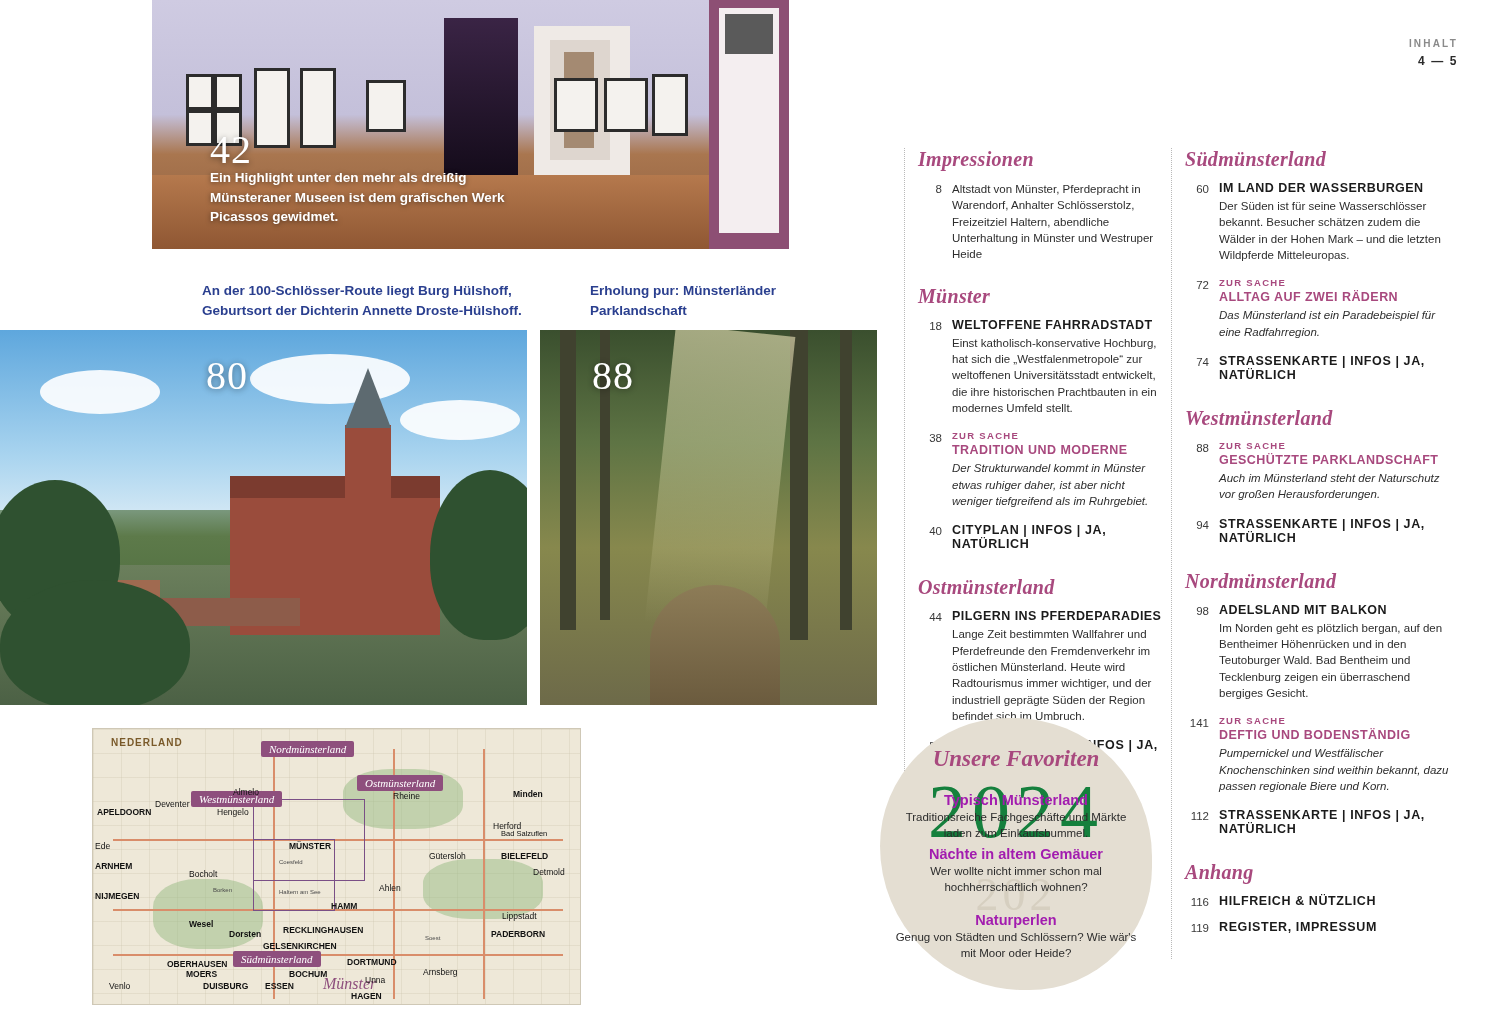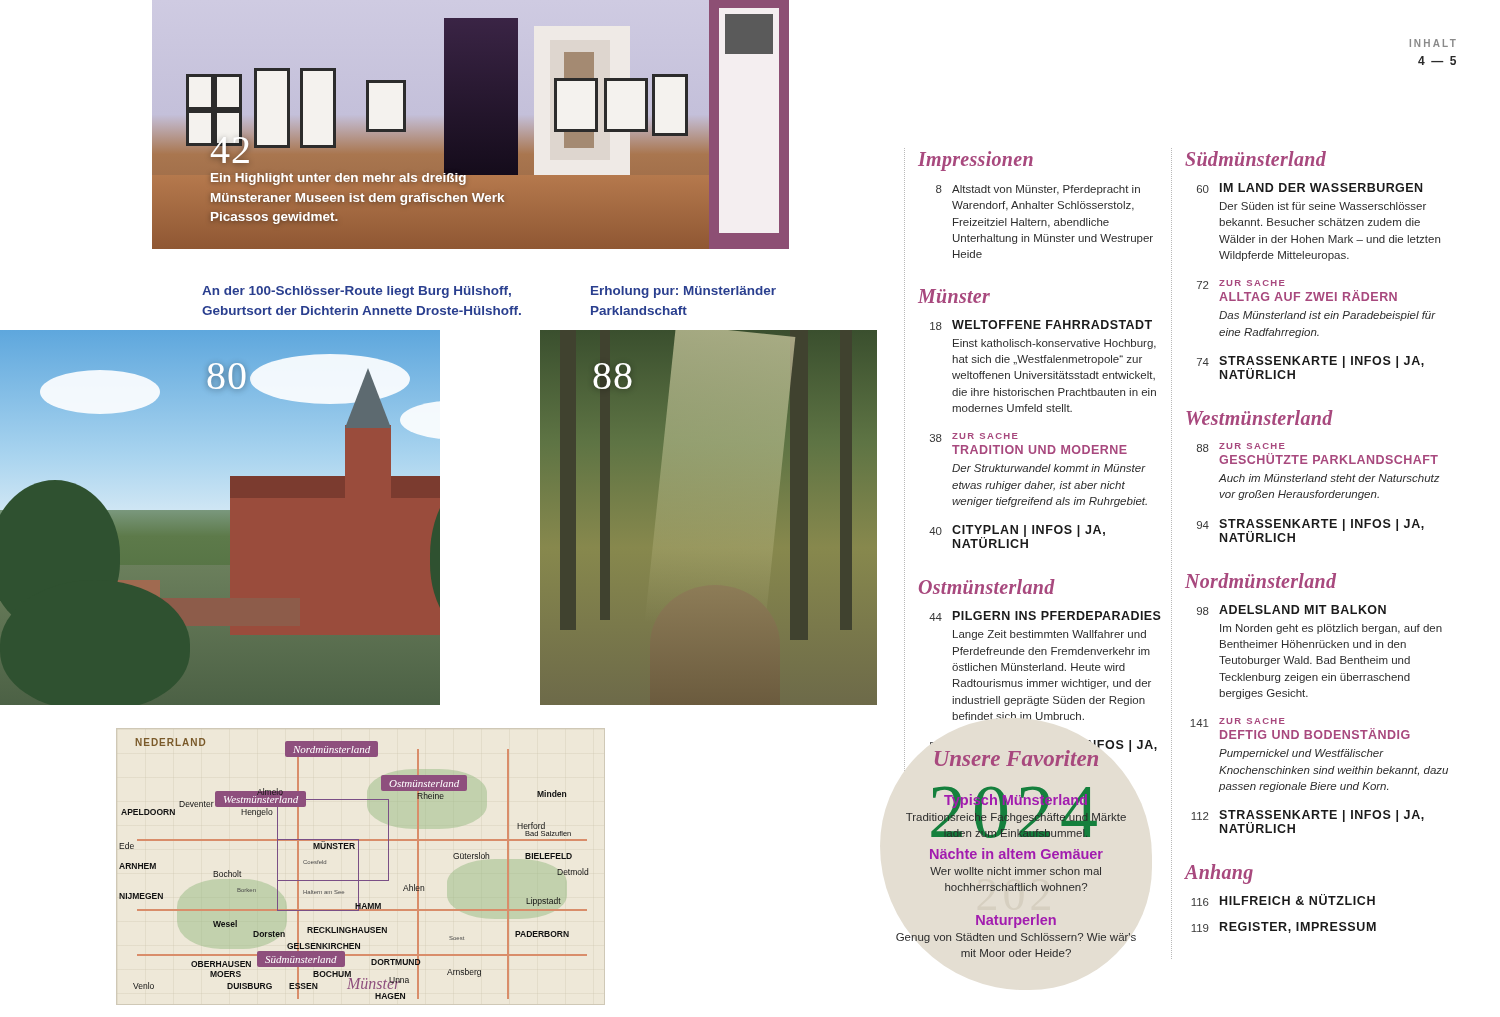--- a/index.html
+++ b/index.html
@@ -36,21 +36,21 @@
   #photo-museum .corridor{position:absolute;left:382px;top:26px;width:96px;height:150px;background:#efeae6;}
   #photo-museum .corr2{position:absolute;left:398px;top:40px;width:60px;height:120px;background:#ded6cf;}
   #photo-museum .corr3{position:absolute;left:412px;top:52px;width:30px;height:96px;background:#a48a72;}
   #photo-museum .frm{position:absolute;background:#f4f2ee;border:3px solid #2c2c2c;}
   #photo-museum .floor{position:absolute;left:0;bottom:0;width:100%;height:74px;
     background:linear-gradient(180deg,#b5794d,#8f5733);}
   #photo-museum .panel{position:absolute;right:10px;top:8px;width:60px;height:225px;background:#fdfcfb;opacity:.92;}
   #photo-museum .panelimg{position:absolute;right:16px;top:14px;width:48px;height:40px;background:#5a5a5a;}
 
   
-  #photo-castle{left:0;top:330px;width:440px;height:375px;
+  #photo-castle{left:0;top:330px;width:527px;height:375px;
     background:linear-gradient(180deg,#8fc3e8 0%,#bcdcf2 32%,#5d7a4a 55%,#3f5f33 100%);}
   #photo-castle .sky{position:absolute;left:0;top:0;width:100%;height:180px;
     background:linear-gradient(180deg,#5ea7dd,#a9d4ef 70%,#cfe6f4);}
   #photo-castle .cloud{position:absolute;background:#ffffff;border-radius:50%;opacity:.9;}
   #photo-castle .water{position:absolute;left:0;bottom:0;width:100%;height:140px;
     background:linear-gradient(180deg,#6b7f5c,#4c6145);}
   #photo-castle .castle{position:absolute;left:230px;top:160px;width:210px;height:145px;background:#9a4c3c;}
   #photo-castle .roof{position:absolute;left:230px;top:146px;width:210px;height:22px;background:#7b3b2f;}
   #photo-castle .tower{position:absolute;left:345px;top:95px;width:46px;height:120px;background:#9a4c3c;}
   #photo-castle .spire{position:absolute;left:345px;top:38px;width:0;height:0;
@@ -64,21 +64,21 @@
   
   #photo-forest{left:540px;top:330px;width:337px;height:375px;
     background:linear-gradient(180deg,#3a4f2e 0%,#5e7444 30%,#87884d 58%,#6d6a49 100%);}
   #photo-forest .beam{position:absolute;left:120px;top:0;width:120px;height:300px;
     background:linear-gradient(180deg,rgba(255,245,200,.55),rgba(255,245,200,0));transform:rotate(6deg);}
   #photo-forest .trunk{position:absolute;background:#40422f;}
   #photo-forest .path{position:absolute;left:110px;bottom:0;width:130px;height:120px;
     background:linear-gradient(180deg,#8d7c57,#6b5b3e);border-radius:60% 60% 0 0;}
 
   
-  #photo-map{left:92px;top:728px;width:487px;height:275px;background:#e8e2d2;border:1px solid #cfc8b6;margin-left:24px;}
+  #photo-map{left:92px;top:728px;width:487px;height:275px;background:#e8e2d2;border:1px solid #cfc8b6;}
   #photo-map .sea{position:absolute;left:0;top:0;width:100%;height:100%;background:#eee8d8;}
   #photo-map .grid{position:absolute;inset:0;opacity:.55;
     background-image:linear-gradient(to right,rgba(160,150,120,.25) 1px,transparent 1px),
                      linear-gradient(to bottom,rgba(160,150,120,.25) 1px,transparent 1px);
     background-size:28px 24px;}
   #photo-map .road{position:absolute;background:#d98d6a;height:2px;}
   #photo-map .roadv{position:absolute;background:#d98d6a;width:2px;}
   #photo-map .green{position:absolute;background:rgba(150,185,130,.5);border-radius:40%;}
   #photo-map .box{position:absolute;border:1.5px solid #7a4f86;}
   #photo-map .mlbl{position:absolute;font-size:7.5px;color:#333;font-weight:700;letter-spacing:.2px;}
@@ -233,21 +233,21 @@
     <div class="mcity" style="left:2px;top:162px;">NIJMEGEN</div>
     <div class="mcity" style="left:96px;top:140px;font-weight:400;">Bocholt</div>
     <div class="mcity" style="left:196px;top:112px;">MÜNSTER</div>
     <div class="mcity" style="left:400px;top:92px;font-weight:400;">Herford</div>
     <div class="mcity" style="left:408px;top:122px;">BIELEFELD</div>
     <div class="mcity" style="left:440px;top:138px;font-weight:400;">Detmold</div>
     <div class="mcity" style="left:408px;top:100px;font-weight:400;font-size:7.5px;">Bad Salzuflen</div>
     <div class="mcity" style="left:336px;top:122px;font-weight:400;">Gütersloh</div>
     <div class="mcity" style="left:286px;top:154px;font-weight:400;">Ahlen</div>
     <div class="mcity" style="left:238px;top:172px;text-align:center;">HAMM</div>
-    <div class="mcity" style="left:362px;top:167px;font-weight:400;padding-left:47px;">Lippstadt</div>
+    <div class="mcity" style="left:362px;top:182px;font-weight:400;padding-left:47px;">Lippstadt</div>
     <div class="mcity" style="left:398px;top:200px;">PADERBORN</div>
     <div class="mcity" style="left:96px;top:190px;">Wesel</div>
     <div class="mcity" style="left:136px;top:200px;">Dorsten</div>
     <div class="mcity" style="left:190px;top:196px;">RECKLINGHAUSEN</div>
     <div class="mcity" style="left:170px;top:212px;">GELSENKIRCHEN</div>
     <div class="mcity" style="left:74px;top:230px;">OBERHAUSEN</div>
     <div class="mcity" style="left:78px;top:240px;padding-left:15px;">MOERS</div>
     <div class="mcity" style="left:110px;top:252px;">DUISBURG</div>
     <div class="mcity" style="left:172px;top:252px;">ESSEN</div>
     <div class="mcity" style="left:196px;top:240px;">BOCHUM</div>

